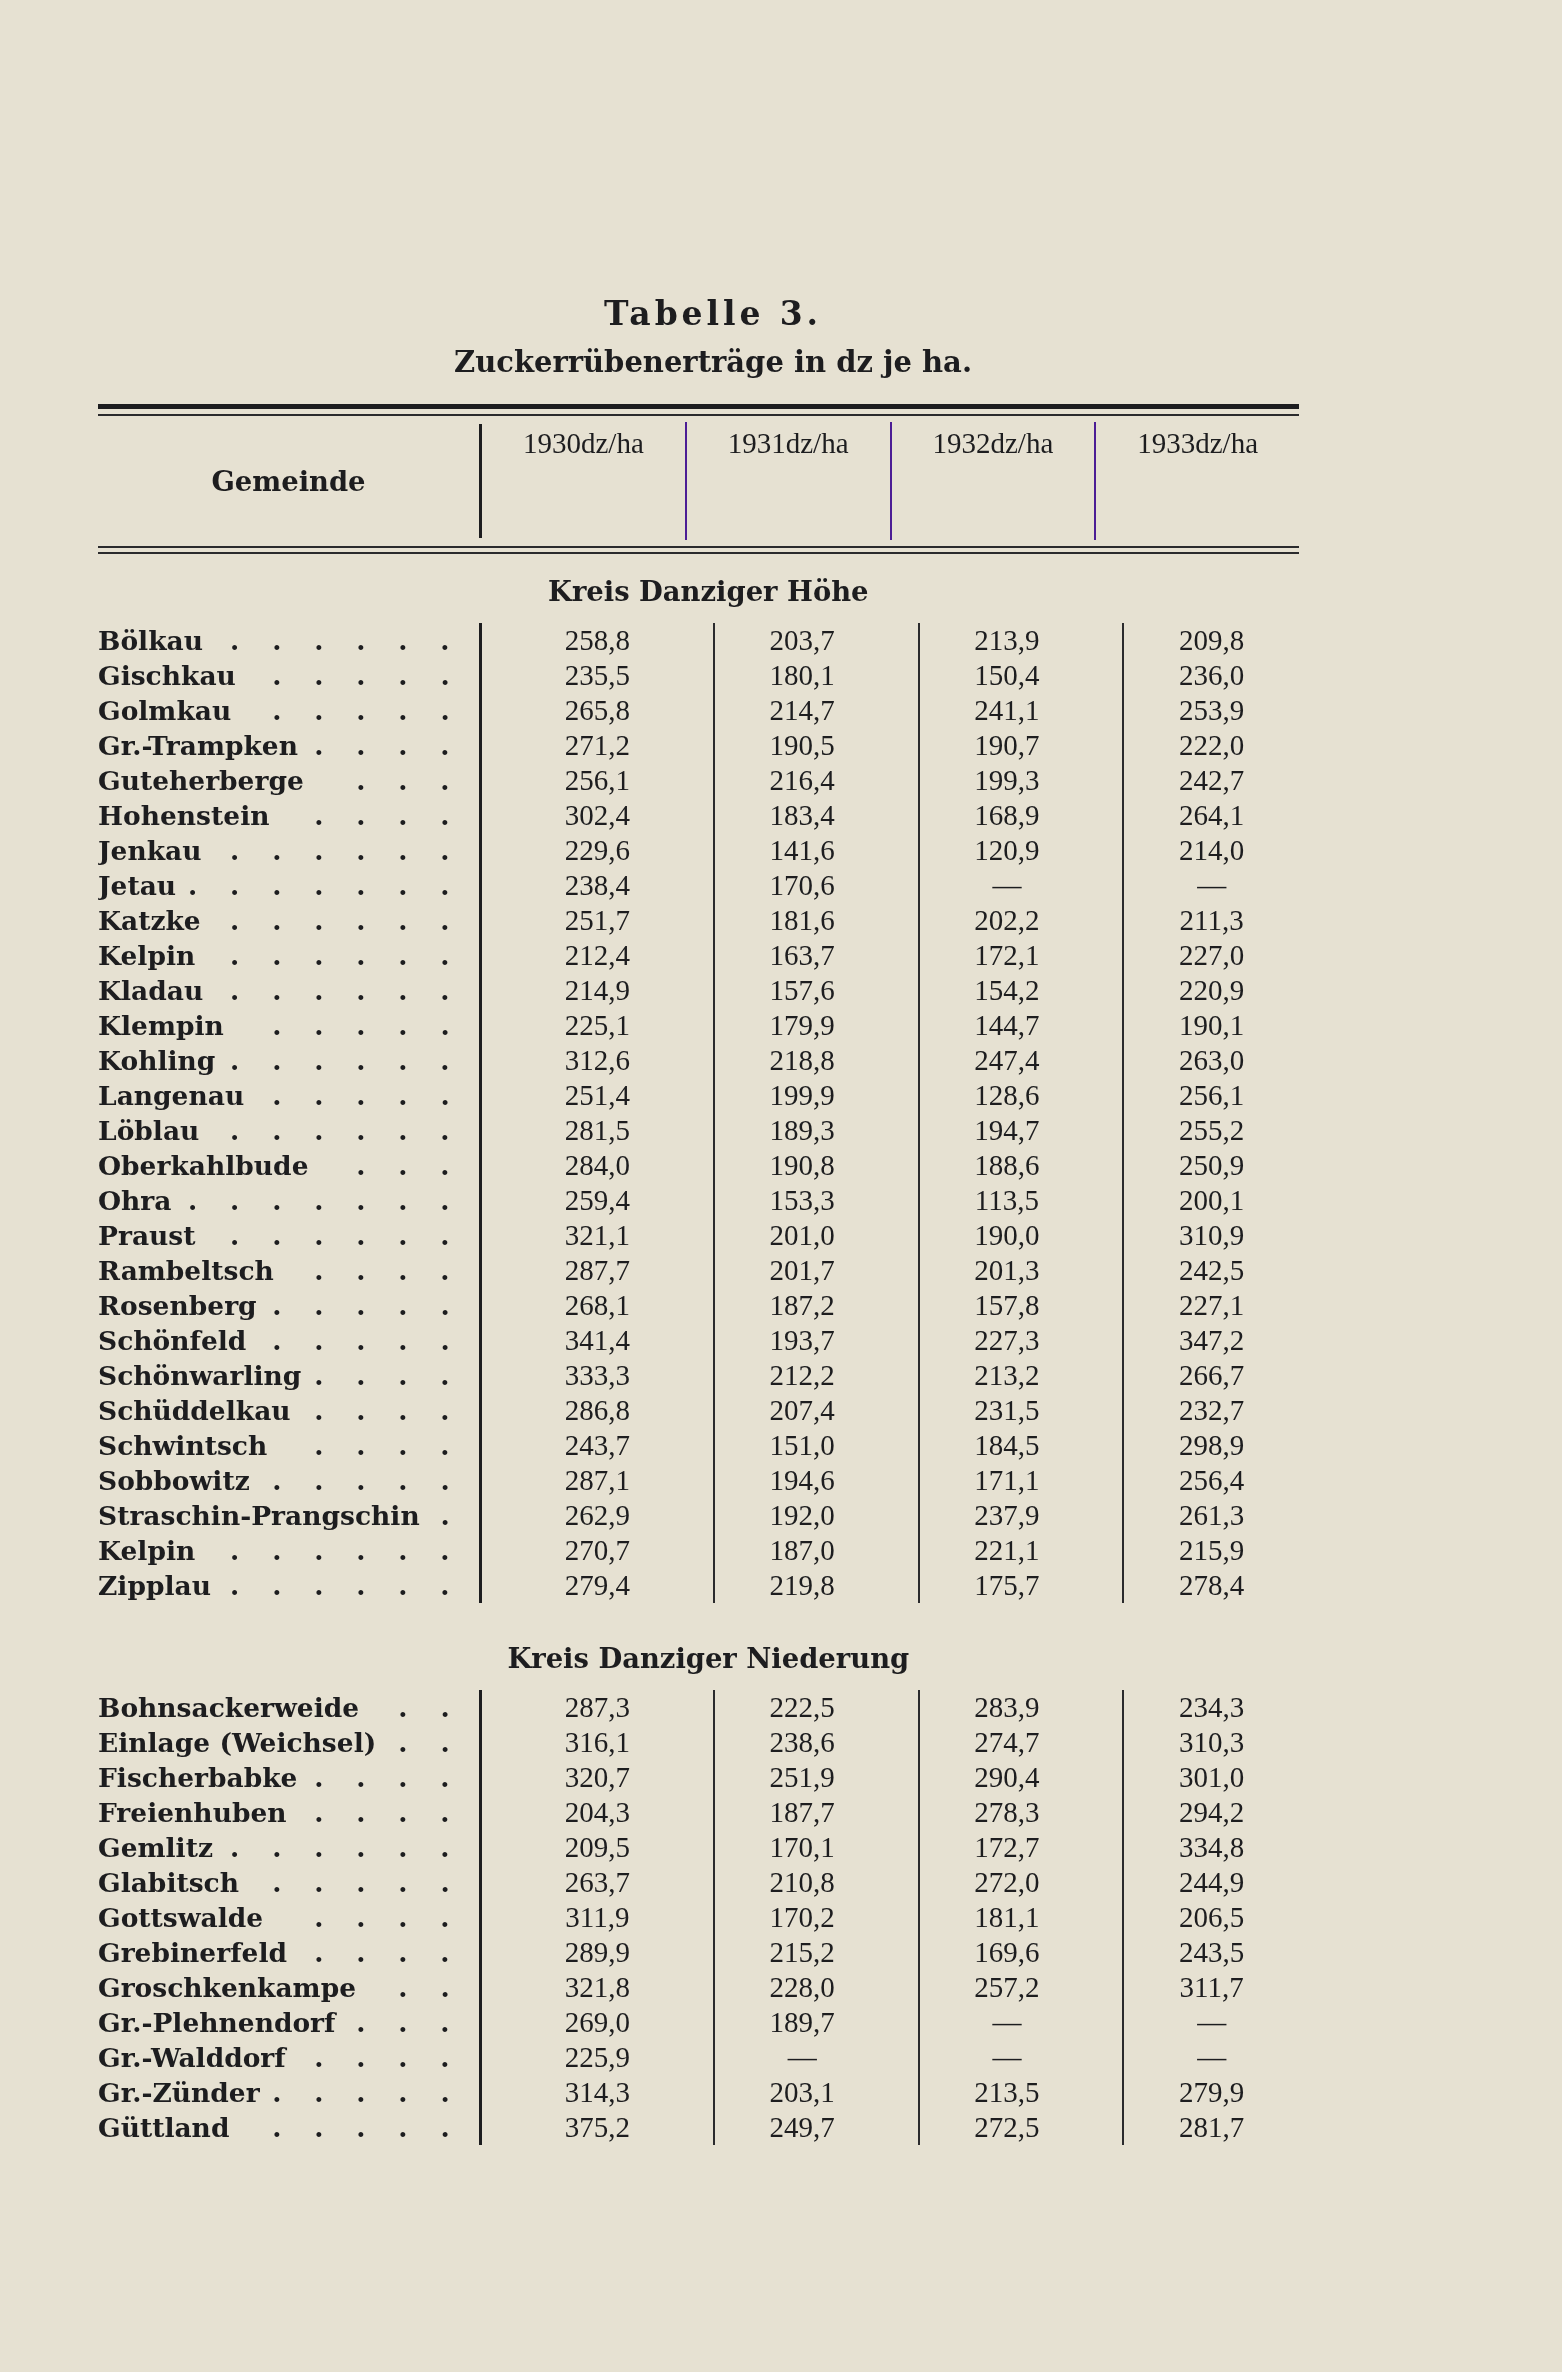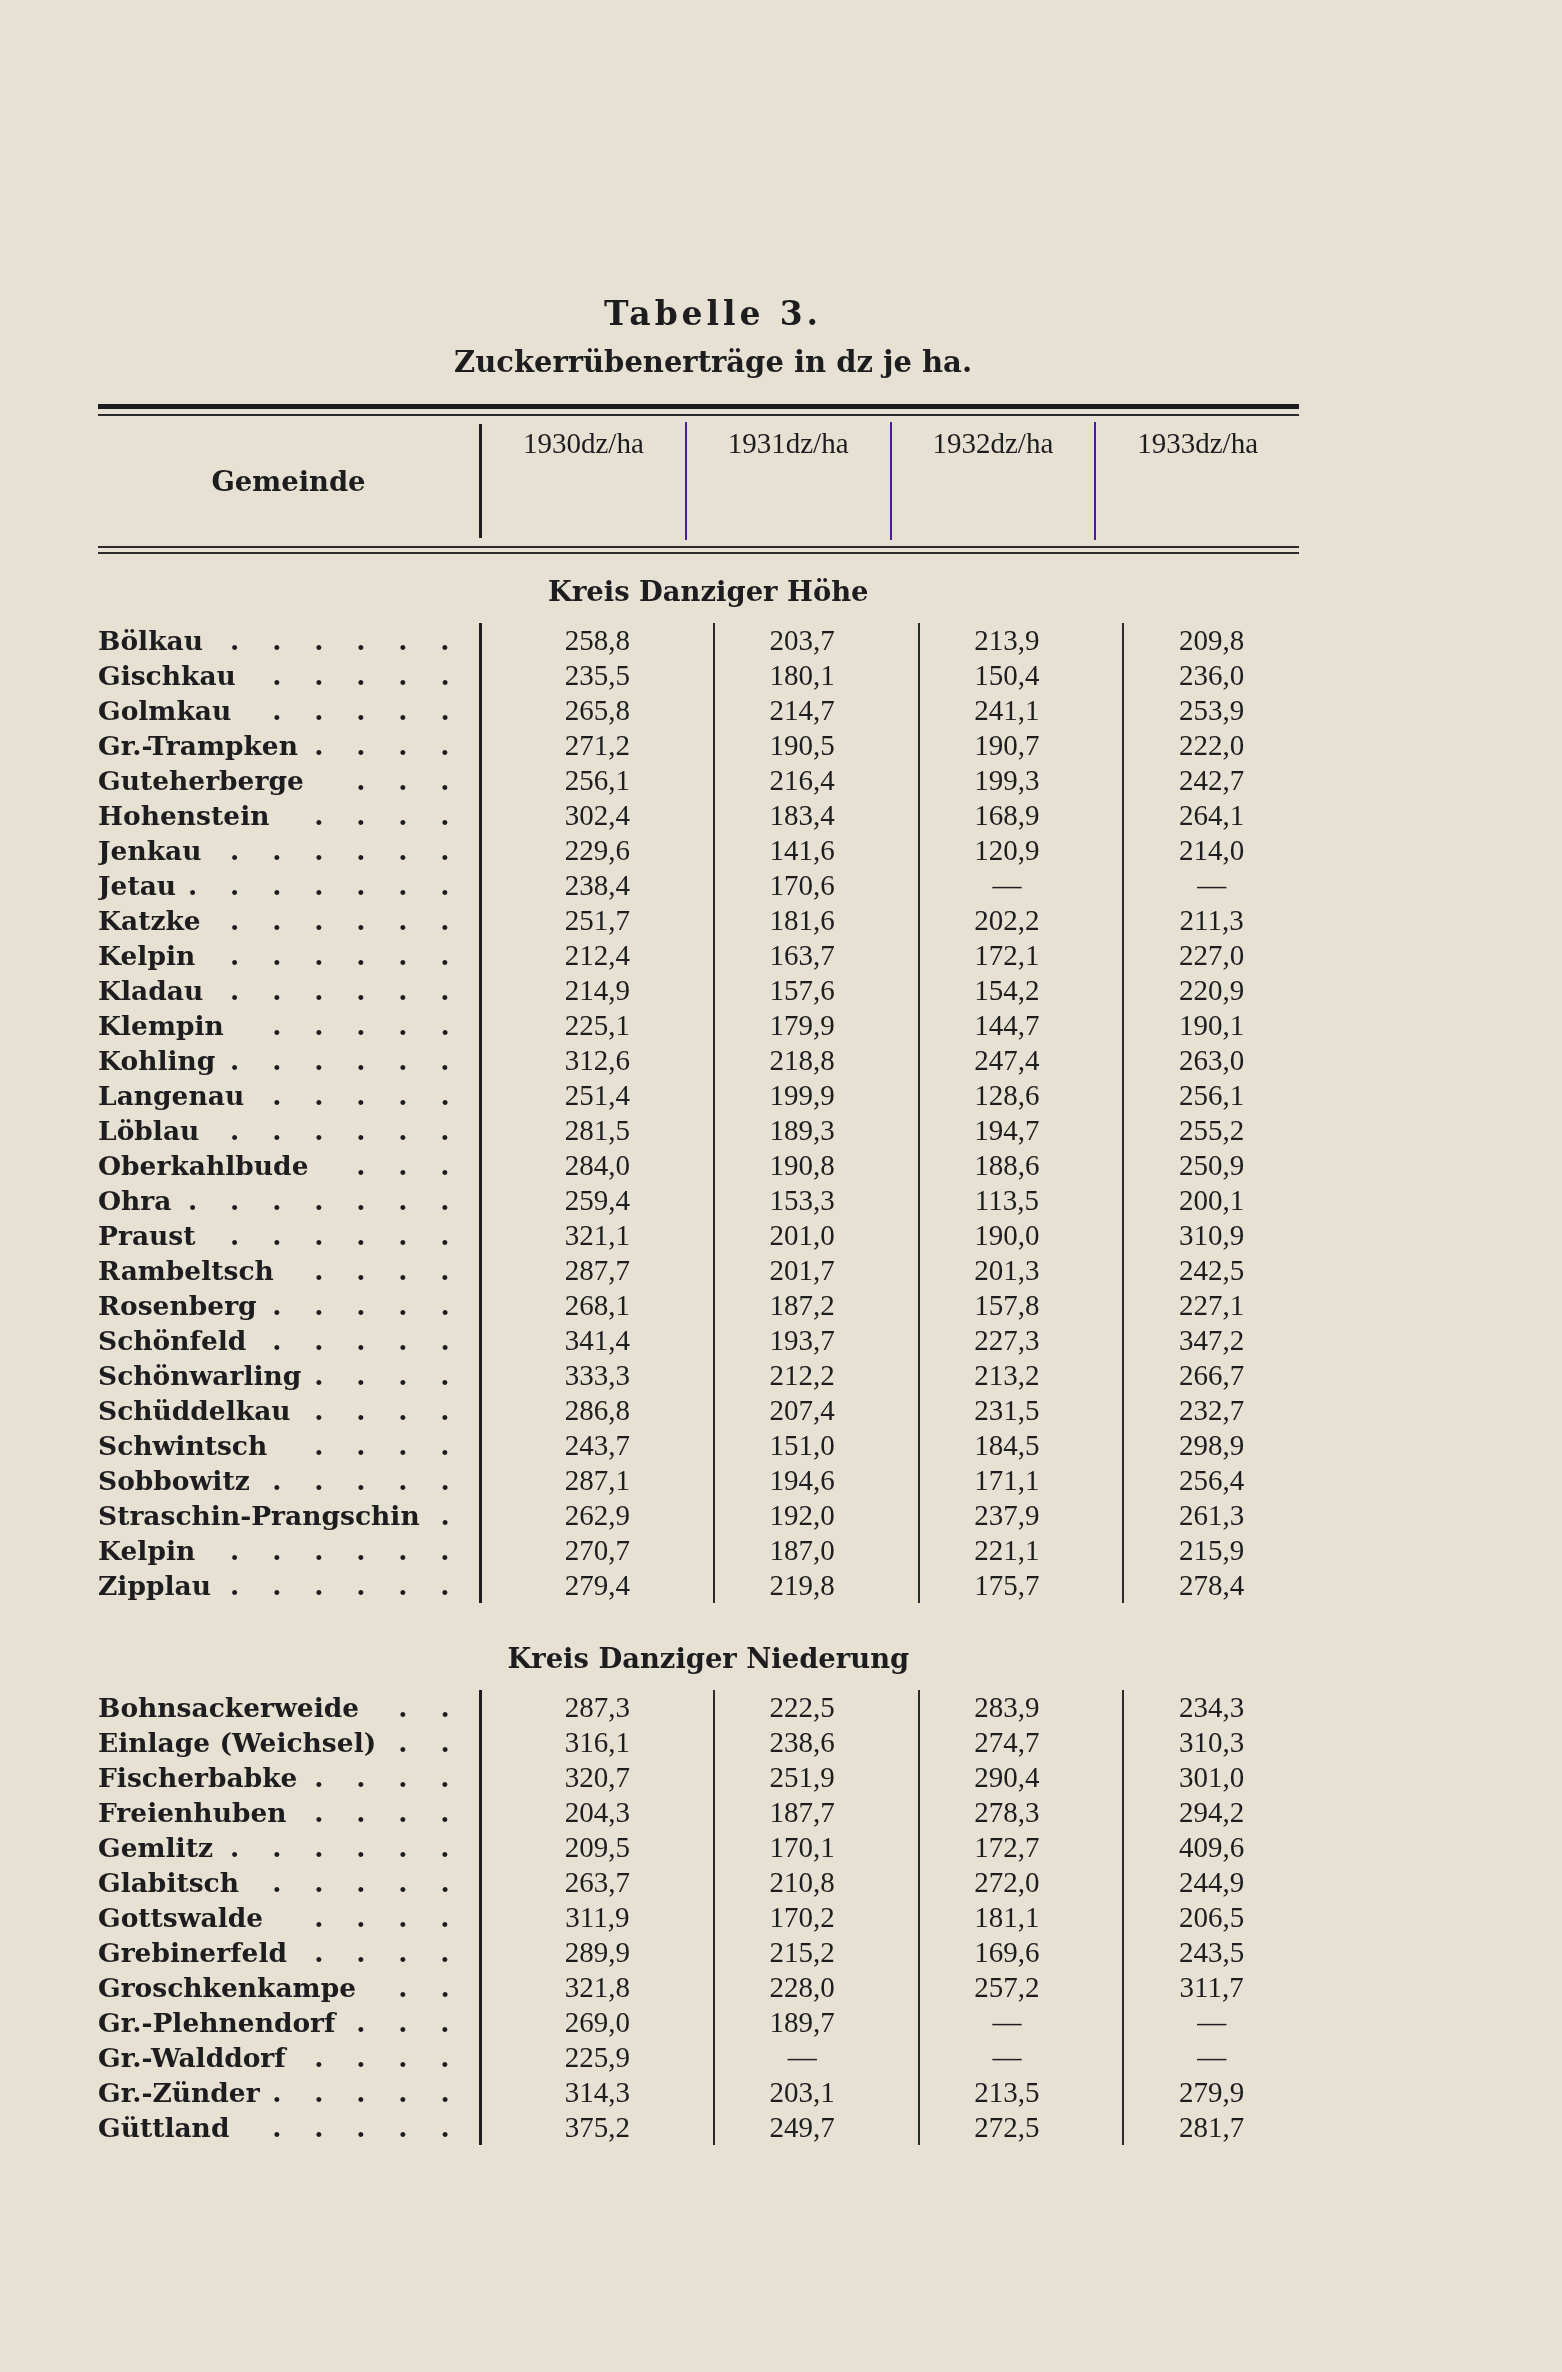--- a/index.html
+++ b/index.html
@@ -329,21 +329,21 @@
           <div class="col-val">204,3</div>
           <div class="col-val">187,7</div>
           <div class="col-val">278,3</div>
           <div class="col-val">294,2</div>
         </div>
         <div class="row">
           <div class="col-name"><span>Gemlitz</span><span class="dots">. . . . . .</span></div>
           <div class="col-val">209,5</div>
           <div class="col-val">170,1</div>
           <div class="col-val">172,7</div>
-          <div class="col-val">409,6</div>
+          <div class="col-val">334,8</div>
         </div>
         <div class="row">
           <div class="col-name"><span>Glabitsch</span><span class="dots">. . . . .</span></div>
           <div class="col-val">263,7</div>
           <div class="col-val">210,8</div>
           <div class="col-val">272,0</div>
           <div class="col-val">244,9</div>
         </div>
         <div class="row">
           <div class="col-name"><span>Gottswalde</span><span class="dots">. . . .</span></div>

